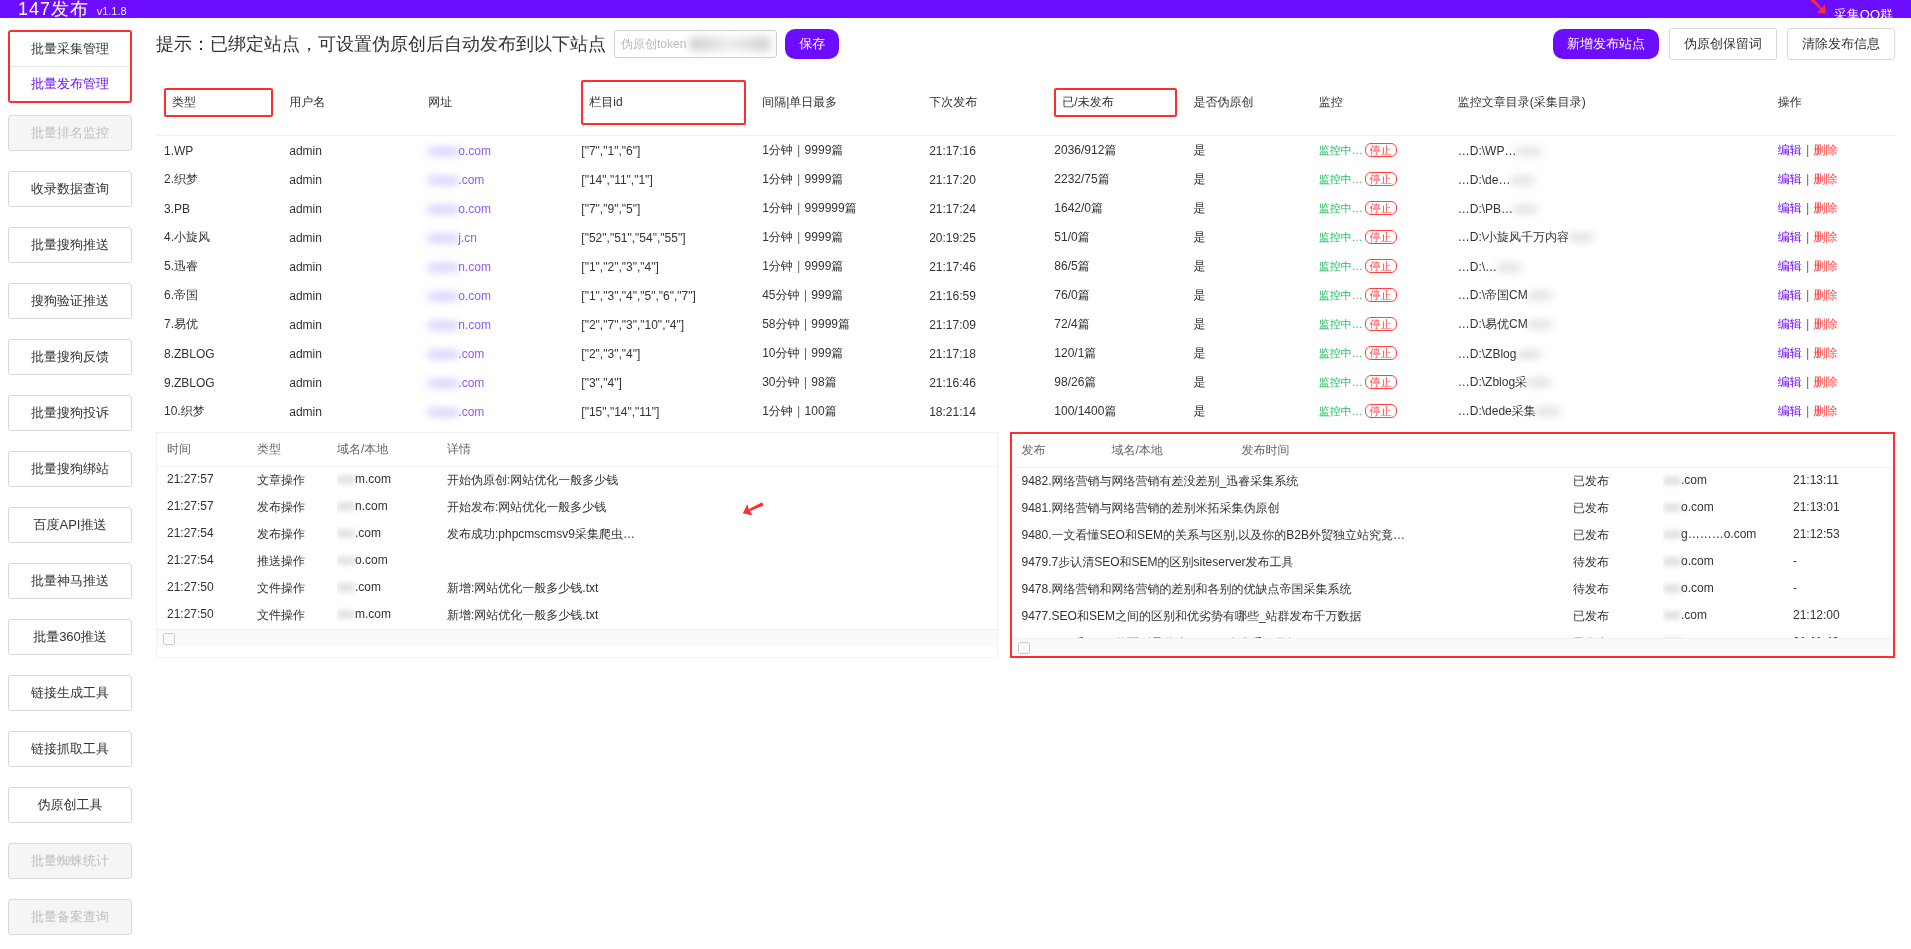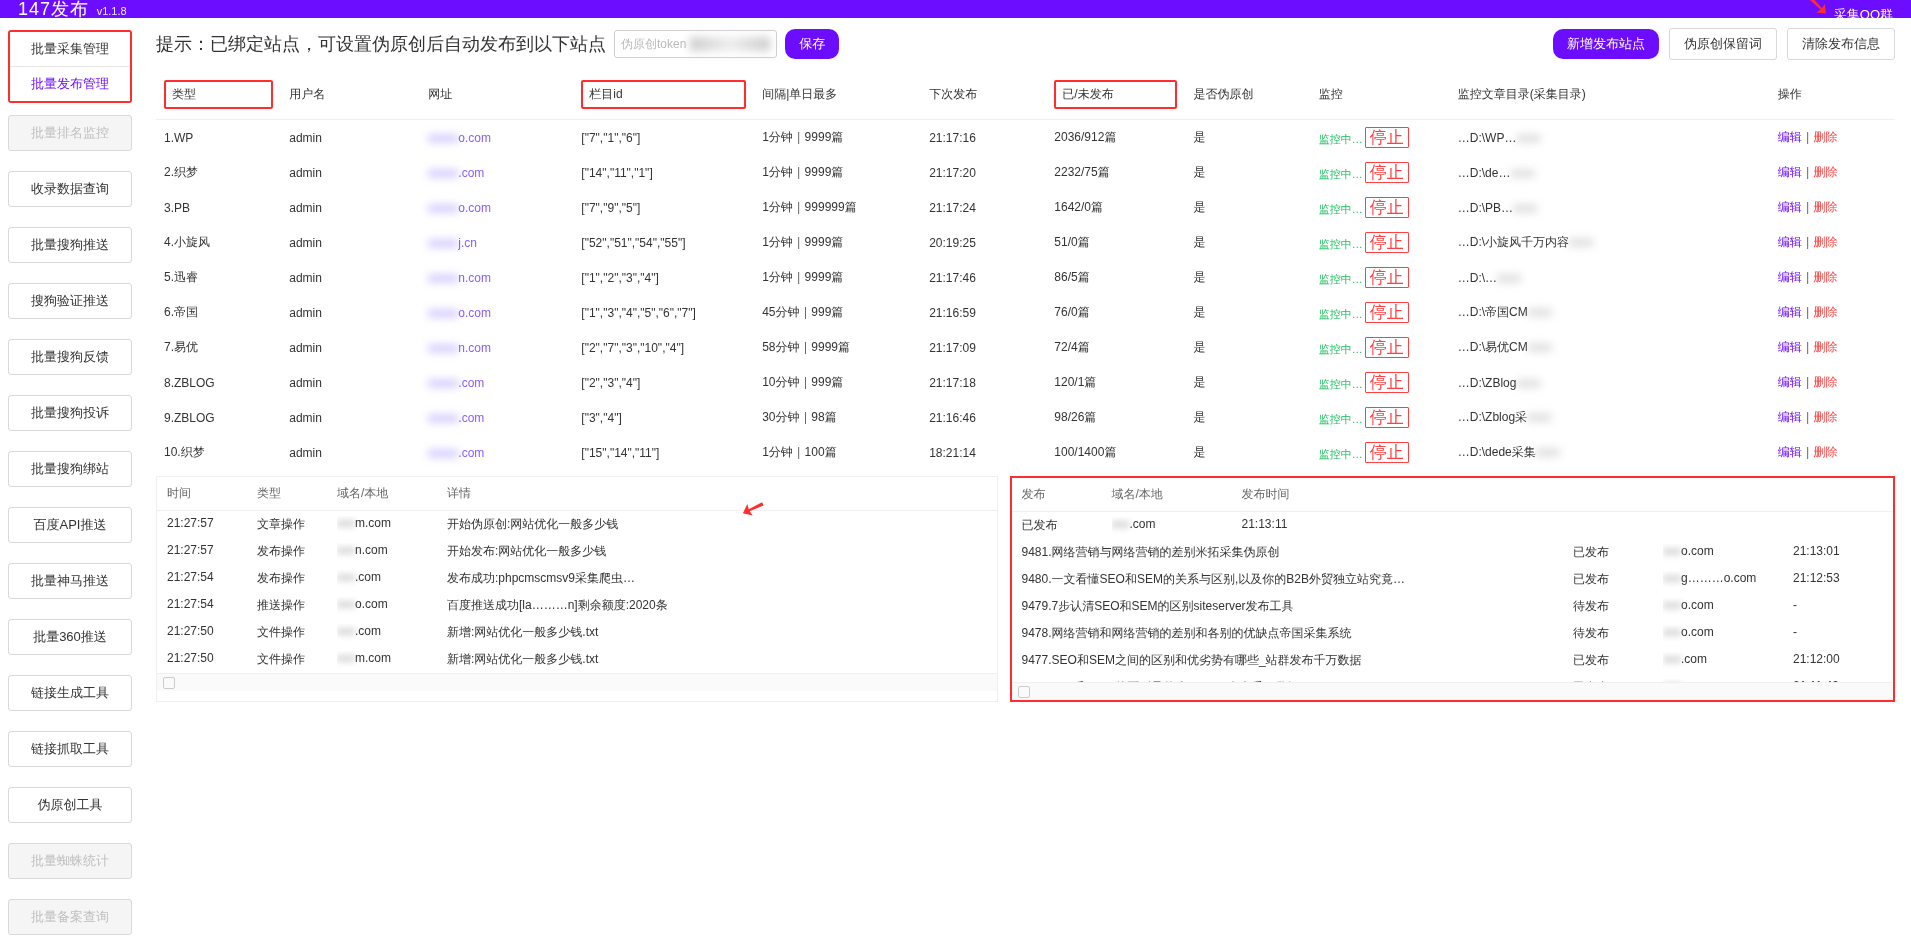--- a/index.html
+++ b/index.html
@@ -43,21 +43,21 @@
 .col-next   { width: 90px;  }
 .col-sent   { width: 100px; }
 .col-pseudo { width: 90px;  }
 .col-mon    { width: 100px; }
 .col-dir    { width: 230px; }
 .col-op     { width: 90px;  }
 
 .url-cell .blur { filter: blur(4px); color:#7a5cff; }
 .url-cell .suffix { color:#8c5cff; }
 .mon-running { color:#1bbf5c; font-size:11px; }
-.mon-stop { border:1px solid #ff4040; color:#ff4040; padding:0 4px; font-size:17px; border-radius:1px; margin-left:2px; }
+.mon-stop { border:1px solid #ff4040; color:#ff4040; padding:0 4px; font-size:11px; border-radius:6px; margin-left:2px; }
 .op-edit { color:#6d0dff; cursor:pointer; }
 .op-del  { color:#ff4040; cursor:pointer; }
 .dir-cell .blur { filter: blur(4px); color:#999; }
 
 .log-row { display:flex; gap:12px; margin-top:6px; }
 .log-panel { border:1px solid #f0f0f0; flex:1; min-width:0; }
 .log-panel.left { flex:1; }
 .log-panel.right { flex:1.05; border:2px solid #ff2d2d; }
 .log-panel .lp-head { display:flex; border-bottom:1px solid #f0f0f0; }
 .log-panel .lp-head div { padding:8px 10px; font-size:12px; color:#666; }
@@ -142,21 +142,21 @@
           <col class="col-op">
       </colgroup>
       <thead>
           <tr>
         <th>
               <div class="redbox" style="padding:4px 6px;"><span>类型</span></div>
             </th>
         <th>用户名</th>
         <th>网址</th>
         <th>
-              <div class="redbox" style="padding:4px 6px;"><span>栏目id</span></div>
+              <div class="redbox" style="padding:12px 6px;"><span>栏目id</span></div>
             </th>
         <th>间隔|单日最多</th>
         <th>下次发布</th>
         <th>
               <div class="redbox" style="padding:4px 6px;"><span>已/未发布</span></div>
             </th>
         <th>是否伪原创</th>
         <th>监控</th>
         <th>监控文章目录(采集目录)</th>
         <th>操作</th>
@@ -320,21 +320,20 @@
             <div class="row">
               <div class="c-time">21:27:54</div>
               <div class="c-type">发布操作</div>
               <div class="c-dom"><span style="filter:blur(3px);color:#999">xxx</span>.com</div>
               <div class="c-det">发布成功:phpcmscmsv9采集爬虫…</div>
             </div>
             <div class="row">
               <div class="c-time">21:27:54</div>
               <div class="c-type">推送操作</div>
               <div class="c-dom"><span style="filter:blur(3px);color:#999">xxx</span>o.com</div>
-              <div class="c-det">百度推送成功[la………n]剩余额度:2020条</div>
             </div>
             <div class="row">
               <div class="c-time">21:27:50</div>
               <div class="c-type">文件操作</div>
               <div class="c-dom"><span style="filter:blur(3px);color:#999">xxx</span>.com</div>
               <div class="c-det">新增:网站优化一般多少钱.txt</div>
             </div>
             <div class="row">
               <div class="c-time">21:27:50</div>
               <div class="c-type">文件操作</div>
@@ -347,20 +346,21 @@
           </div>
       </div>
       <div class="log-panel right">
         <div class="lp-head">
           <div class="c-pub">发布</div>
           <div class="c-dom">域名/本地</div>
           <div class="c-time">发布时间</div>
         </div>
         <div class="lp-body" id="rlbody">
             <div class="row">
+              <div class="c-tit">9482.网络营销与网络营销有差没差别_迅睿采集系统</div>
               <div class="c-pub">已发布</div>
               <div class="c-dom"><span style="filter:blur(3px);color:#999">xxx</span>.com</div>
               <div class="c-time">21:13:11</div>
             </div>
             <div class="row">
               <div class="c-tit">9481.网络营销与网络营销的差别米拓采集伪原创</div>
               <div class="c-pub">已发布</div>
               <div class="c-dom"><span style="filter:blur(3px);color:#999">xxx</span>o.com</div>
               <div class="c-time">21:13:01</div>
             </div>

